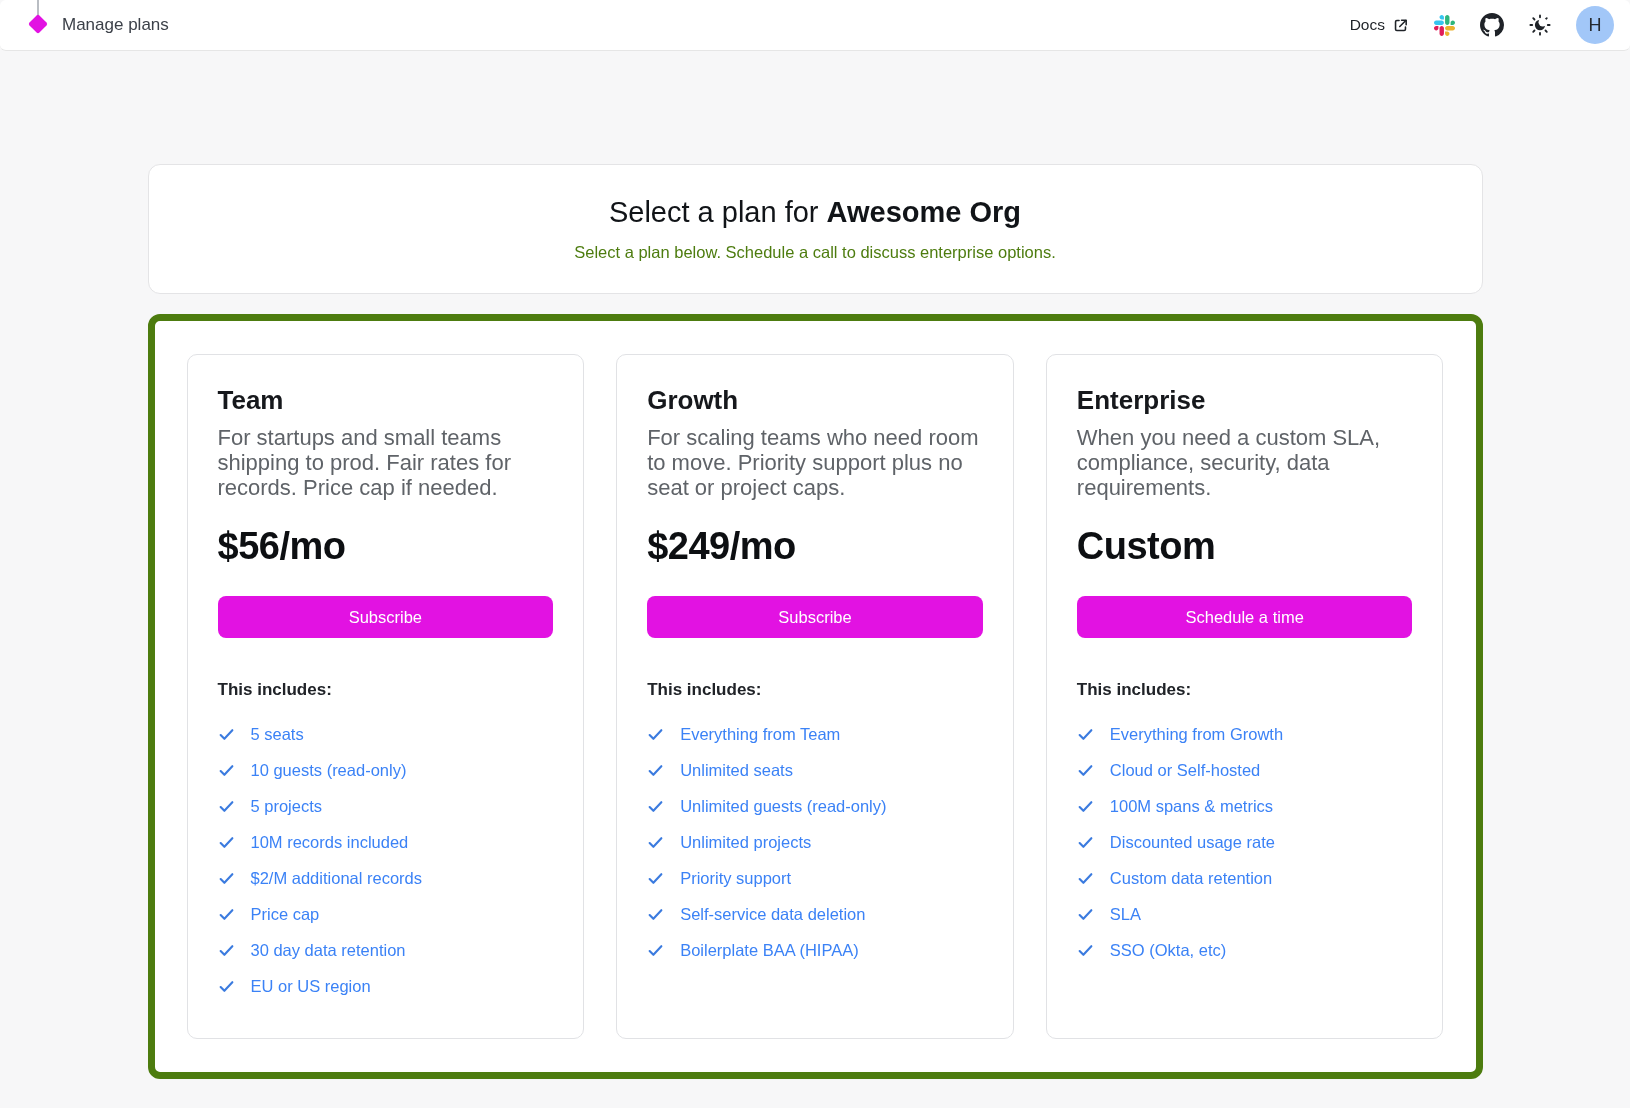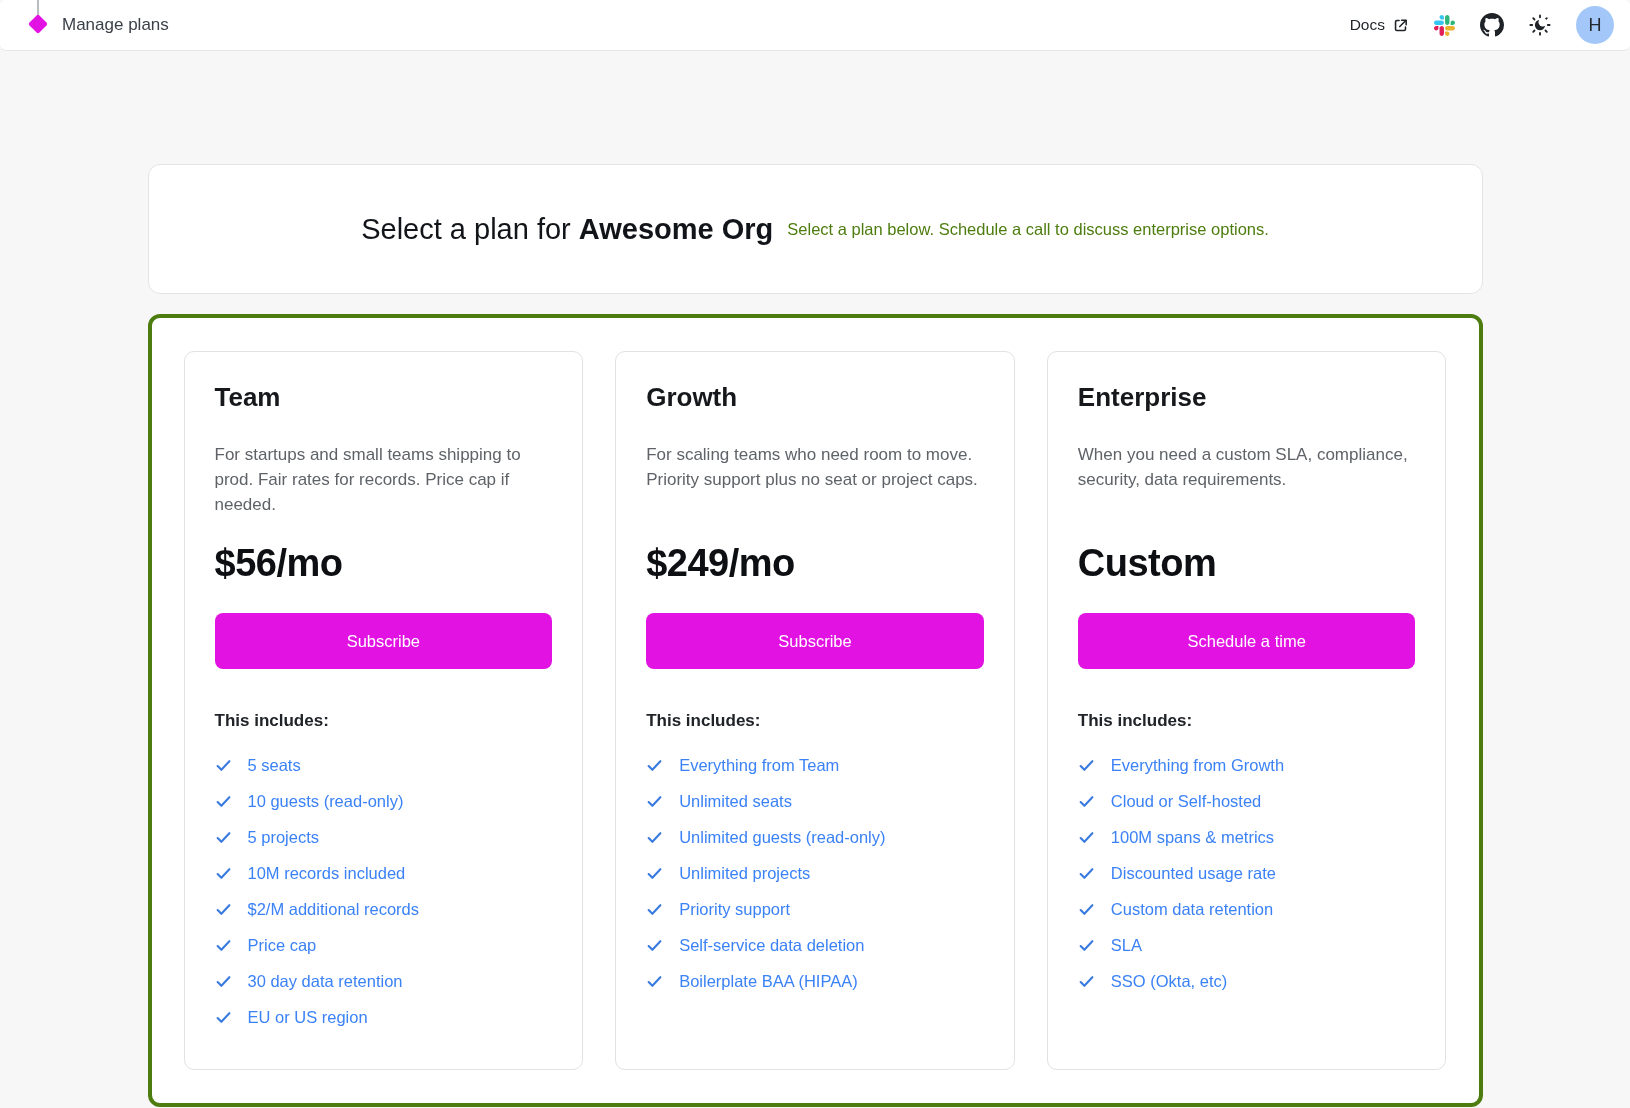--- a/index.html
+++ b/index.html
@@ -50,60 +50,60 @@
   }
 
   
   .main { width: 1335px; margin: 0 auto; padding-top: 113px; }
 
   .hero-card {
     background: #ffffff;
     border: 1px solid #e4e4e6;
     border-radius: 12px;
     height: 130px;
-    display: flex; flex-direction: row;
+    display: flex; flex-direction: column;
     align-items: center; justify-content: center;
     gap: 14px;
   }
   .hero-title { font-size: 29px; font-weight: 400; color: #111418; }
   .hero-title b { font-weight: 700; }
   .hero-subtitle { font-size: 16.5px; color: #4d7c0f; }
 
   .plans-panel {
     margin-top: 20px;
     background: #ffffff;
-    border: 4px solid #4d7c0f;
+    border: 7px solid #4d7c0f;
     border-radius: 12px;
     padding: 33px 32px;
     margin-bottom: 30px;
   }
   .plans-grid {
     display: grid;
     grid-template-columns: repeat(3, 1fr);
     gap: 32px;
   }
   .plan-card {
     border: 1px solid #e1e2e5;
     border-radius: 10px;
     padding: 30px 30px 34px 30px;
     background: #ffffff;
   }
   .plan-name { font-size: 26px; font-weight: 700; color: #16181c; }
   .plan-desc {
-    margin-top: 29px;
-    font-size: 17px;
+    margin-top: 9px;
+    font-size: 22px;
     line-height: 25px;
     color: #5f6368;
     min-height: 76px;
   }
   .plan-price { margin-top: 24px; font-size: 38px; font-weight: 700; color: #0d0f12; letter-spacing: -0.5px; }
   .plan-cta {
     margin-top: 28px;
     width: 100%;
-    height: 56px;
+    height: 42px;
     border: none;
     border-radius: 8px;
     background: var(--accent, #e212e2);
     color: #ffffff;
     font-size: 16.5px;
     font-family: inherit;
     cursor: pointer;
     display: flex; align-items: center; justify-content: center;
   }
   .includes-label { margin-top: 42px; font-size: 17px; font-weight: 700; color: #202328; }

